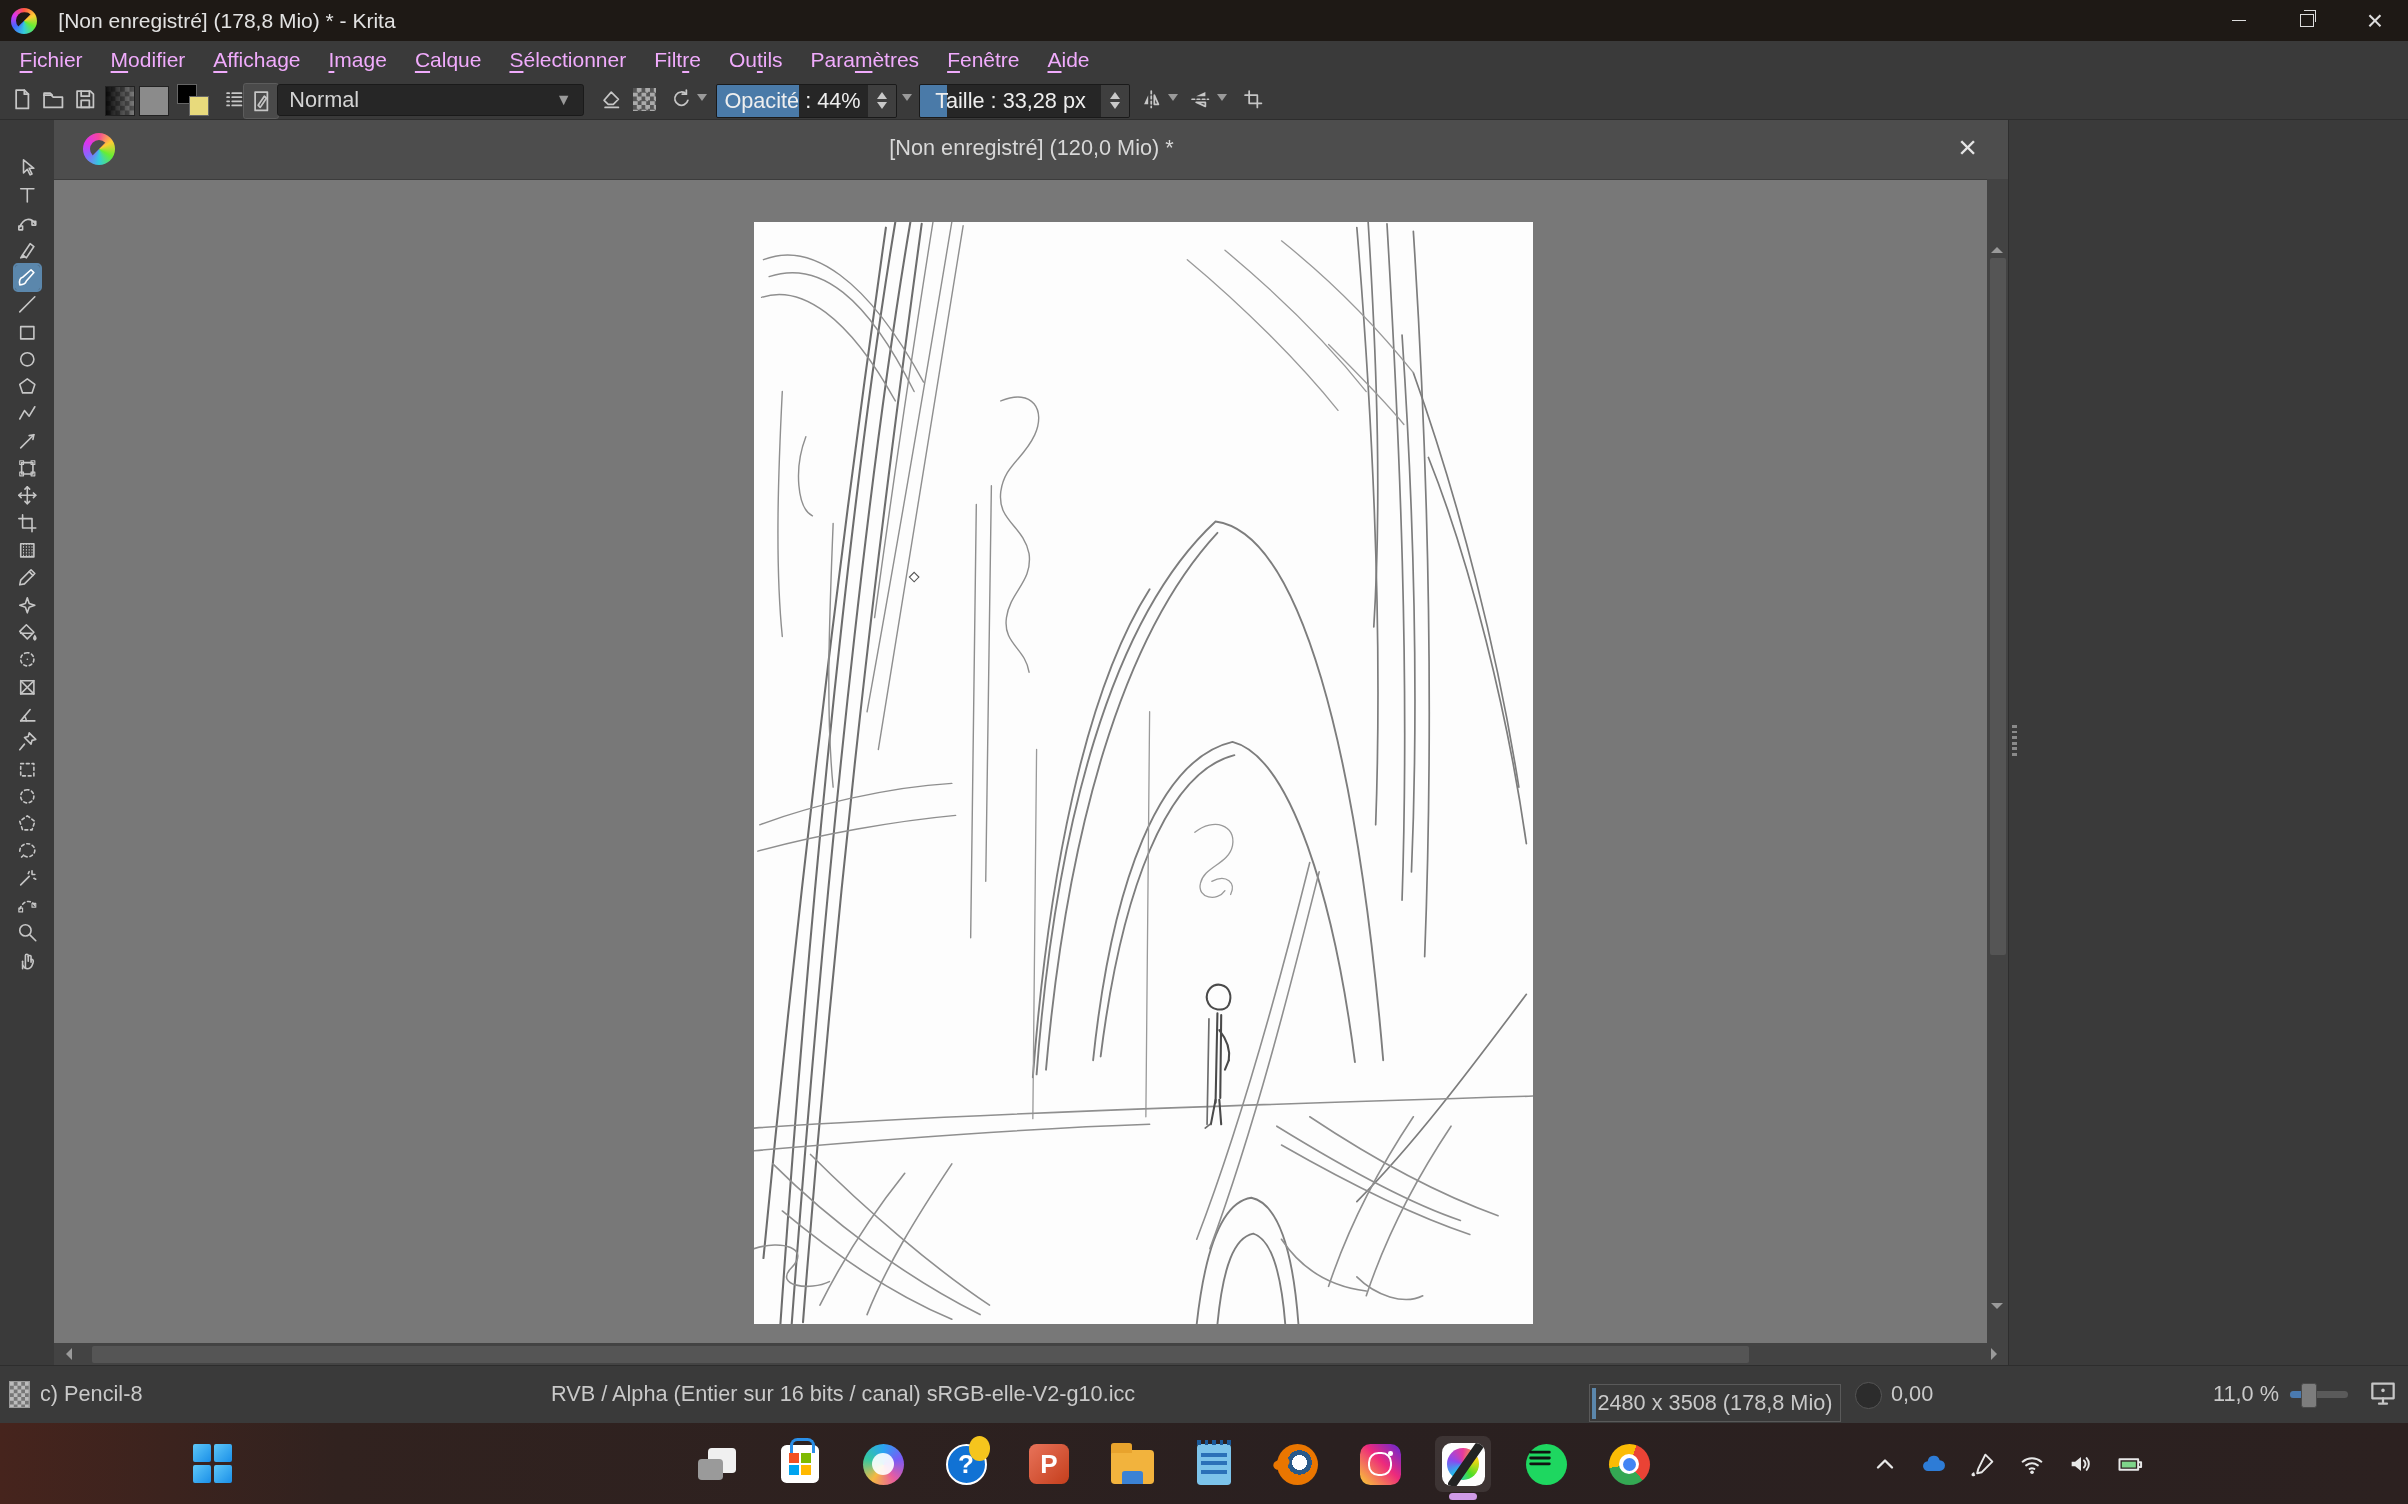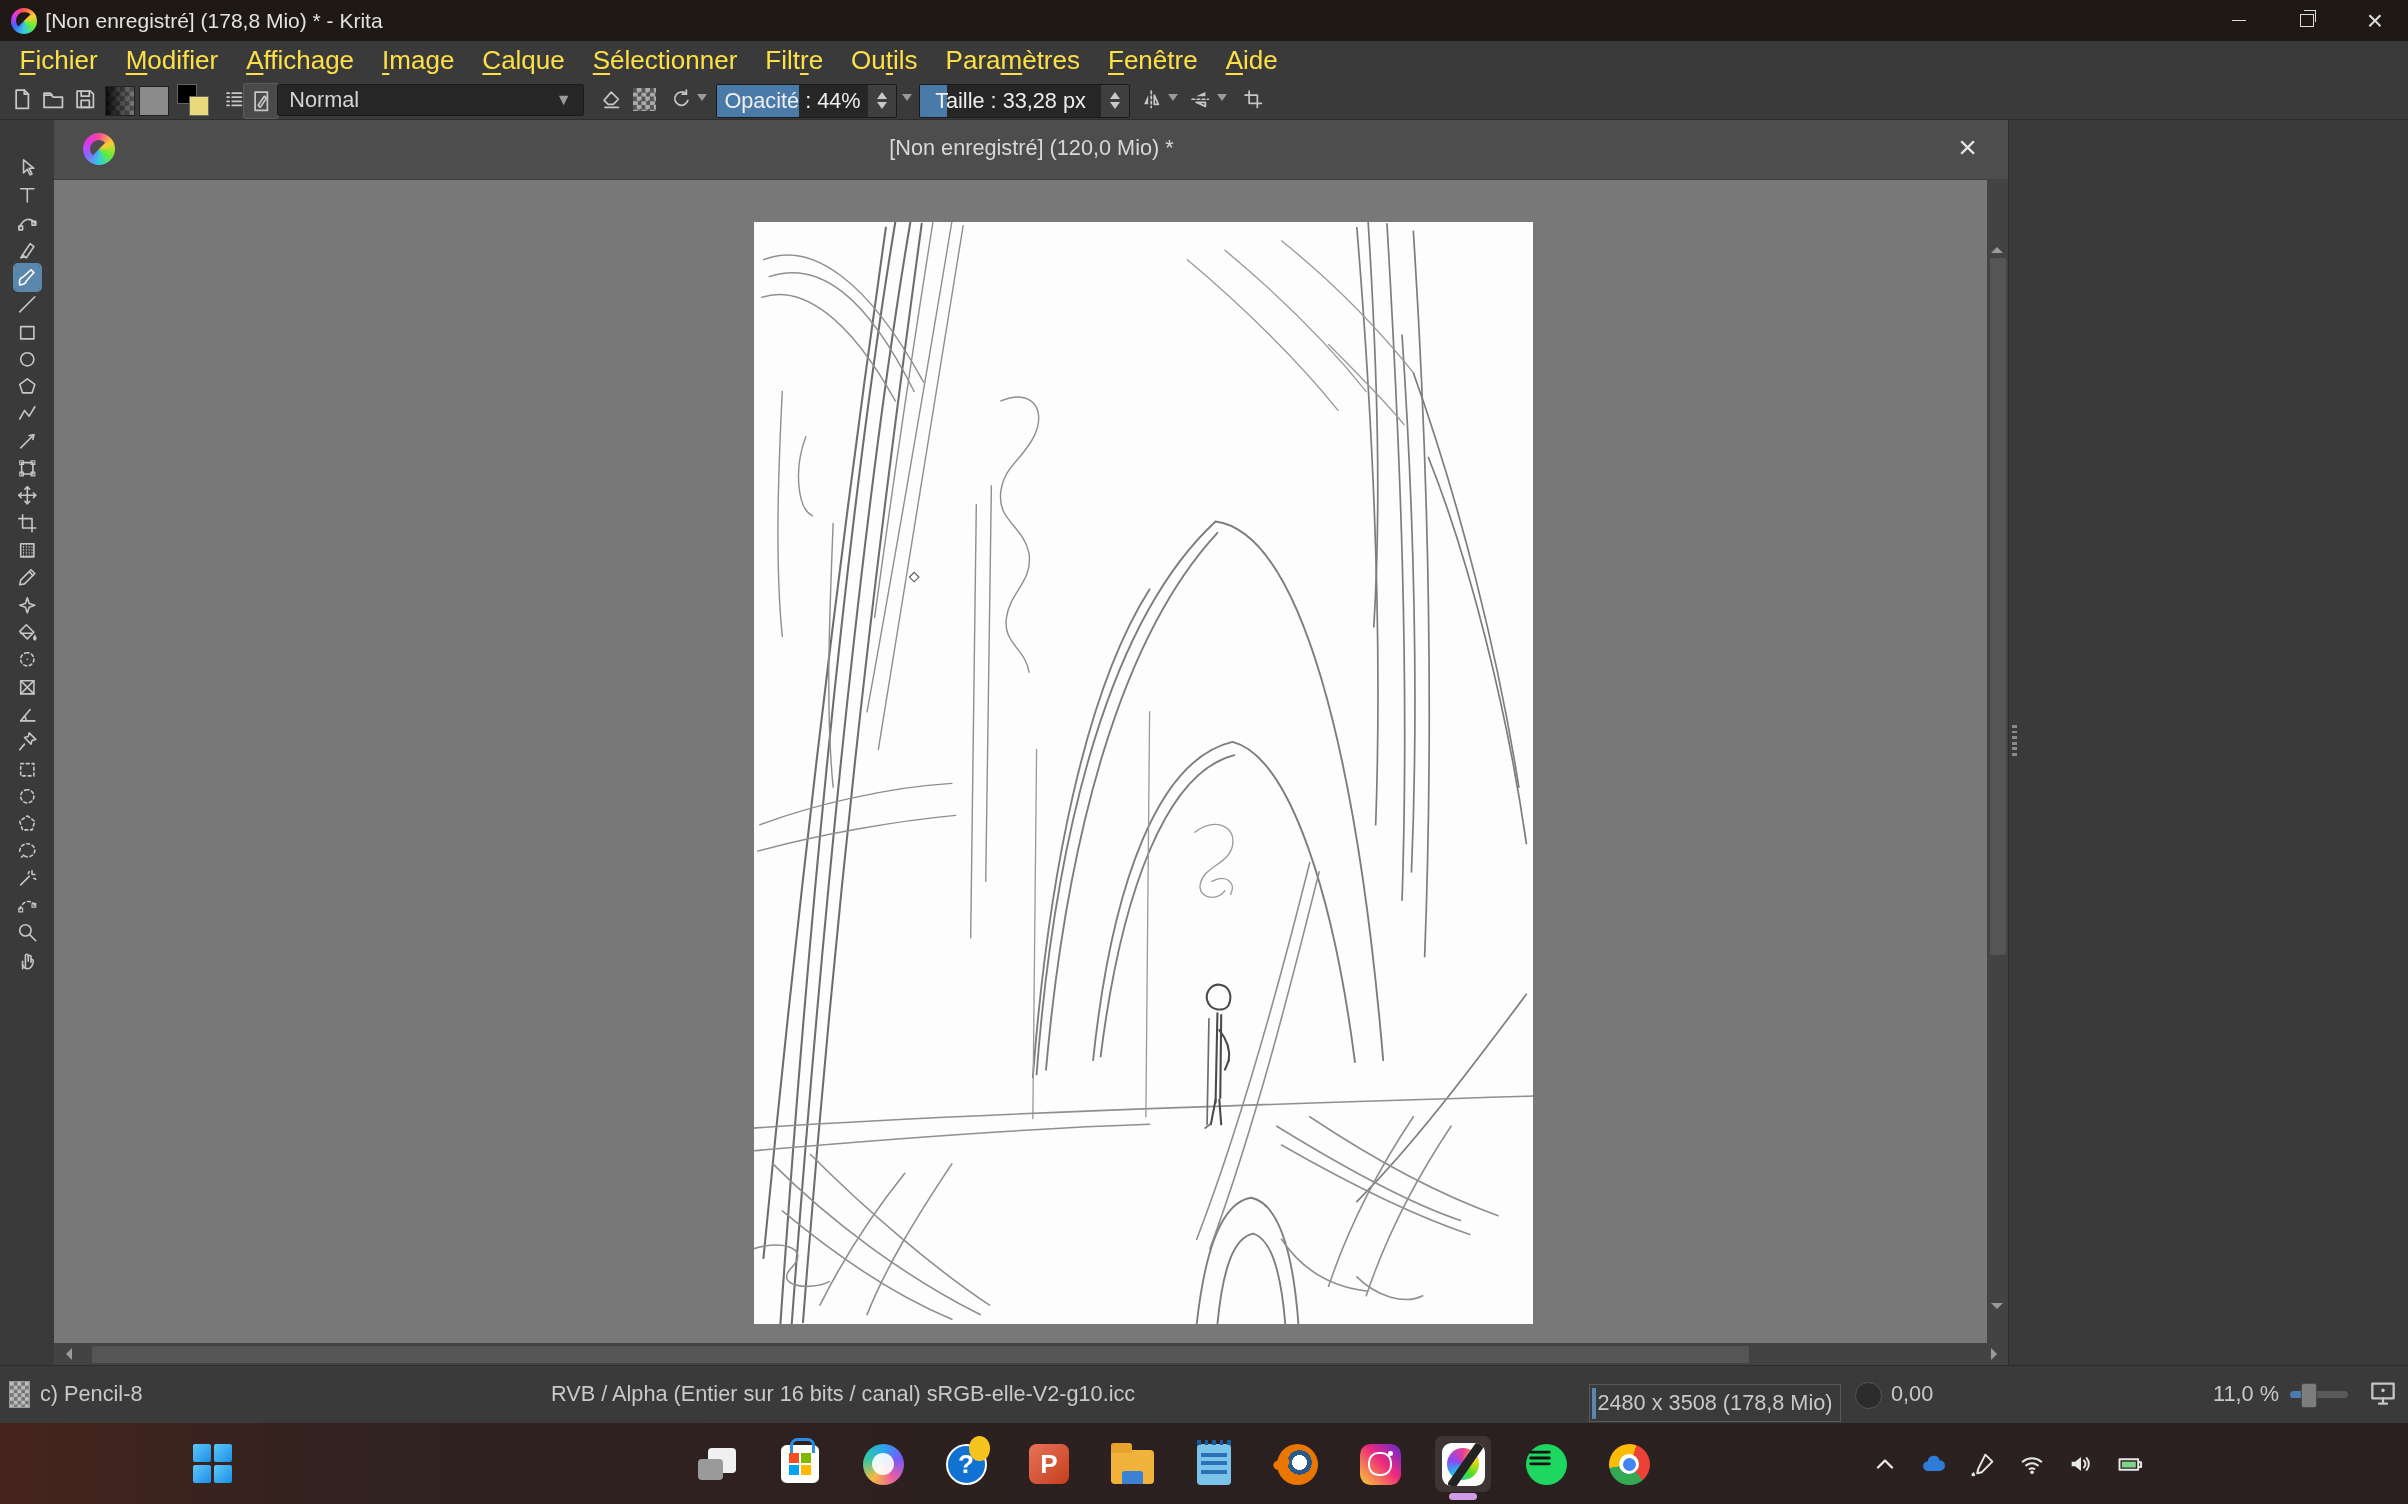--- a/index.html
+++ b/index.html
@@ -8,31 +8,31 @@
     -webkit-font-smoothing:antialiased;}
   .abs{position:absolute;}
   .ic{fill:none;stroke:#c6c6c6;stroke-width:1.7;stroke-linecap:round;stroke-linejoin:round;display:block;}
 
   
   #titlebar{left:0;top:0;width:2409px;height:41px;background:#1e1915;display:flex;align-items:center;}
   #app-logo{width:26px;height:26px;margin-left:11.3px;border-radius:50%;
     background:conic-gradient(#f54,#fc3,#6e3,#3cd,#46f,#d3e,#f54);position:relative;}
   #app-logo:before{content:"";position:absolute;inset:4.7px;border-radius:50%;background:#1e1915;
     clip-path:polygon(0 0,100% 0,0 100%);}
-  #win-title{margin-left:8px;font-size:21px;color:#e2e2e2;}
+  #win-title{margin-left:21px;font-size:21px;color:#e2e2e2;}
   .wbtn{width:68px;height:41px;display:flex;align-items:center;justify-content:center;color:#ddd;}
   #win-controls{position:absolute;right:0;top:0;display:flex;}
   .wmin{width:14px;border-top:1.9px solid #ddd;display:block;}
   .wrest{width:11.3px;height:11.3px;border:1.5px solid #ddd;position:relative;display:block;}
   .wrest:before{content:"";position:absolute;left:2.8px;top:-4.7px;width:10.4px;height:10.4px;border:1.5px solid #ddd;border-left:none;border-bottom:none;}
   .wclose{font-size:28px;line-height:28px;}
 
   
   #menubar{left:0;top:41px;width:2409px;height:38px;background:#3a3a3a;display:flex;align-items:center;padding-left:5.6px;box-sizing:border-box;}
-  .menu-item{font-size:26px;padding:0 14px;color:#fde047;}
+  .menu-item{font-size:21px;padding:0 14px;color:#f0abfc;}
   .menu-item u{text-decoration:underline;text-underline-offset:3.8px;}
 
   
   #toolbar{left:0;top:79px;width:2409px;height:40px;background:#3a3a3a;border-bottom:0.9px solid #2d2d2d;}
   .tbic{position:absolute;top:7.5px;}
   .chip{position:absolute;top:6.6px;width:28px;height:28px;border:0.9px solid #222;}
   #chip-gradient{background:linear-gradient(90deg,#111,#999),repeating-conic-gradient(#888 0 25%,#ccc 0 50%);background-blend-mode:multiply;background-size:100% 100%,9.4px 9.4px;}
   #chip-pattern{background:#8b8b8b;}
   #chip-fgbg{width:32px;height:32px;border:none;top:4.7px;}
   #chip-fgbg .fg{position:absolute;left:0;top:0;width:18px;height:18px;background:#000;border:0.9px solid #666;}

